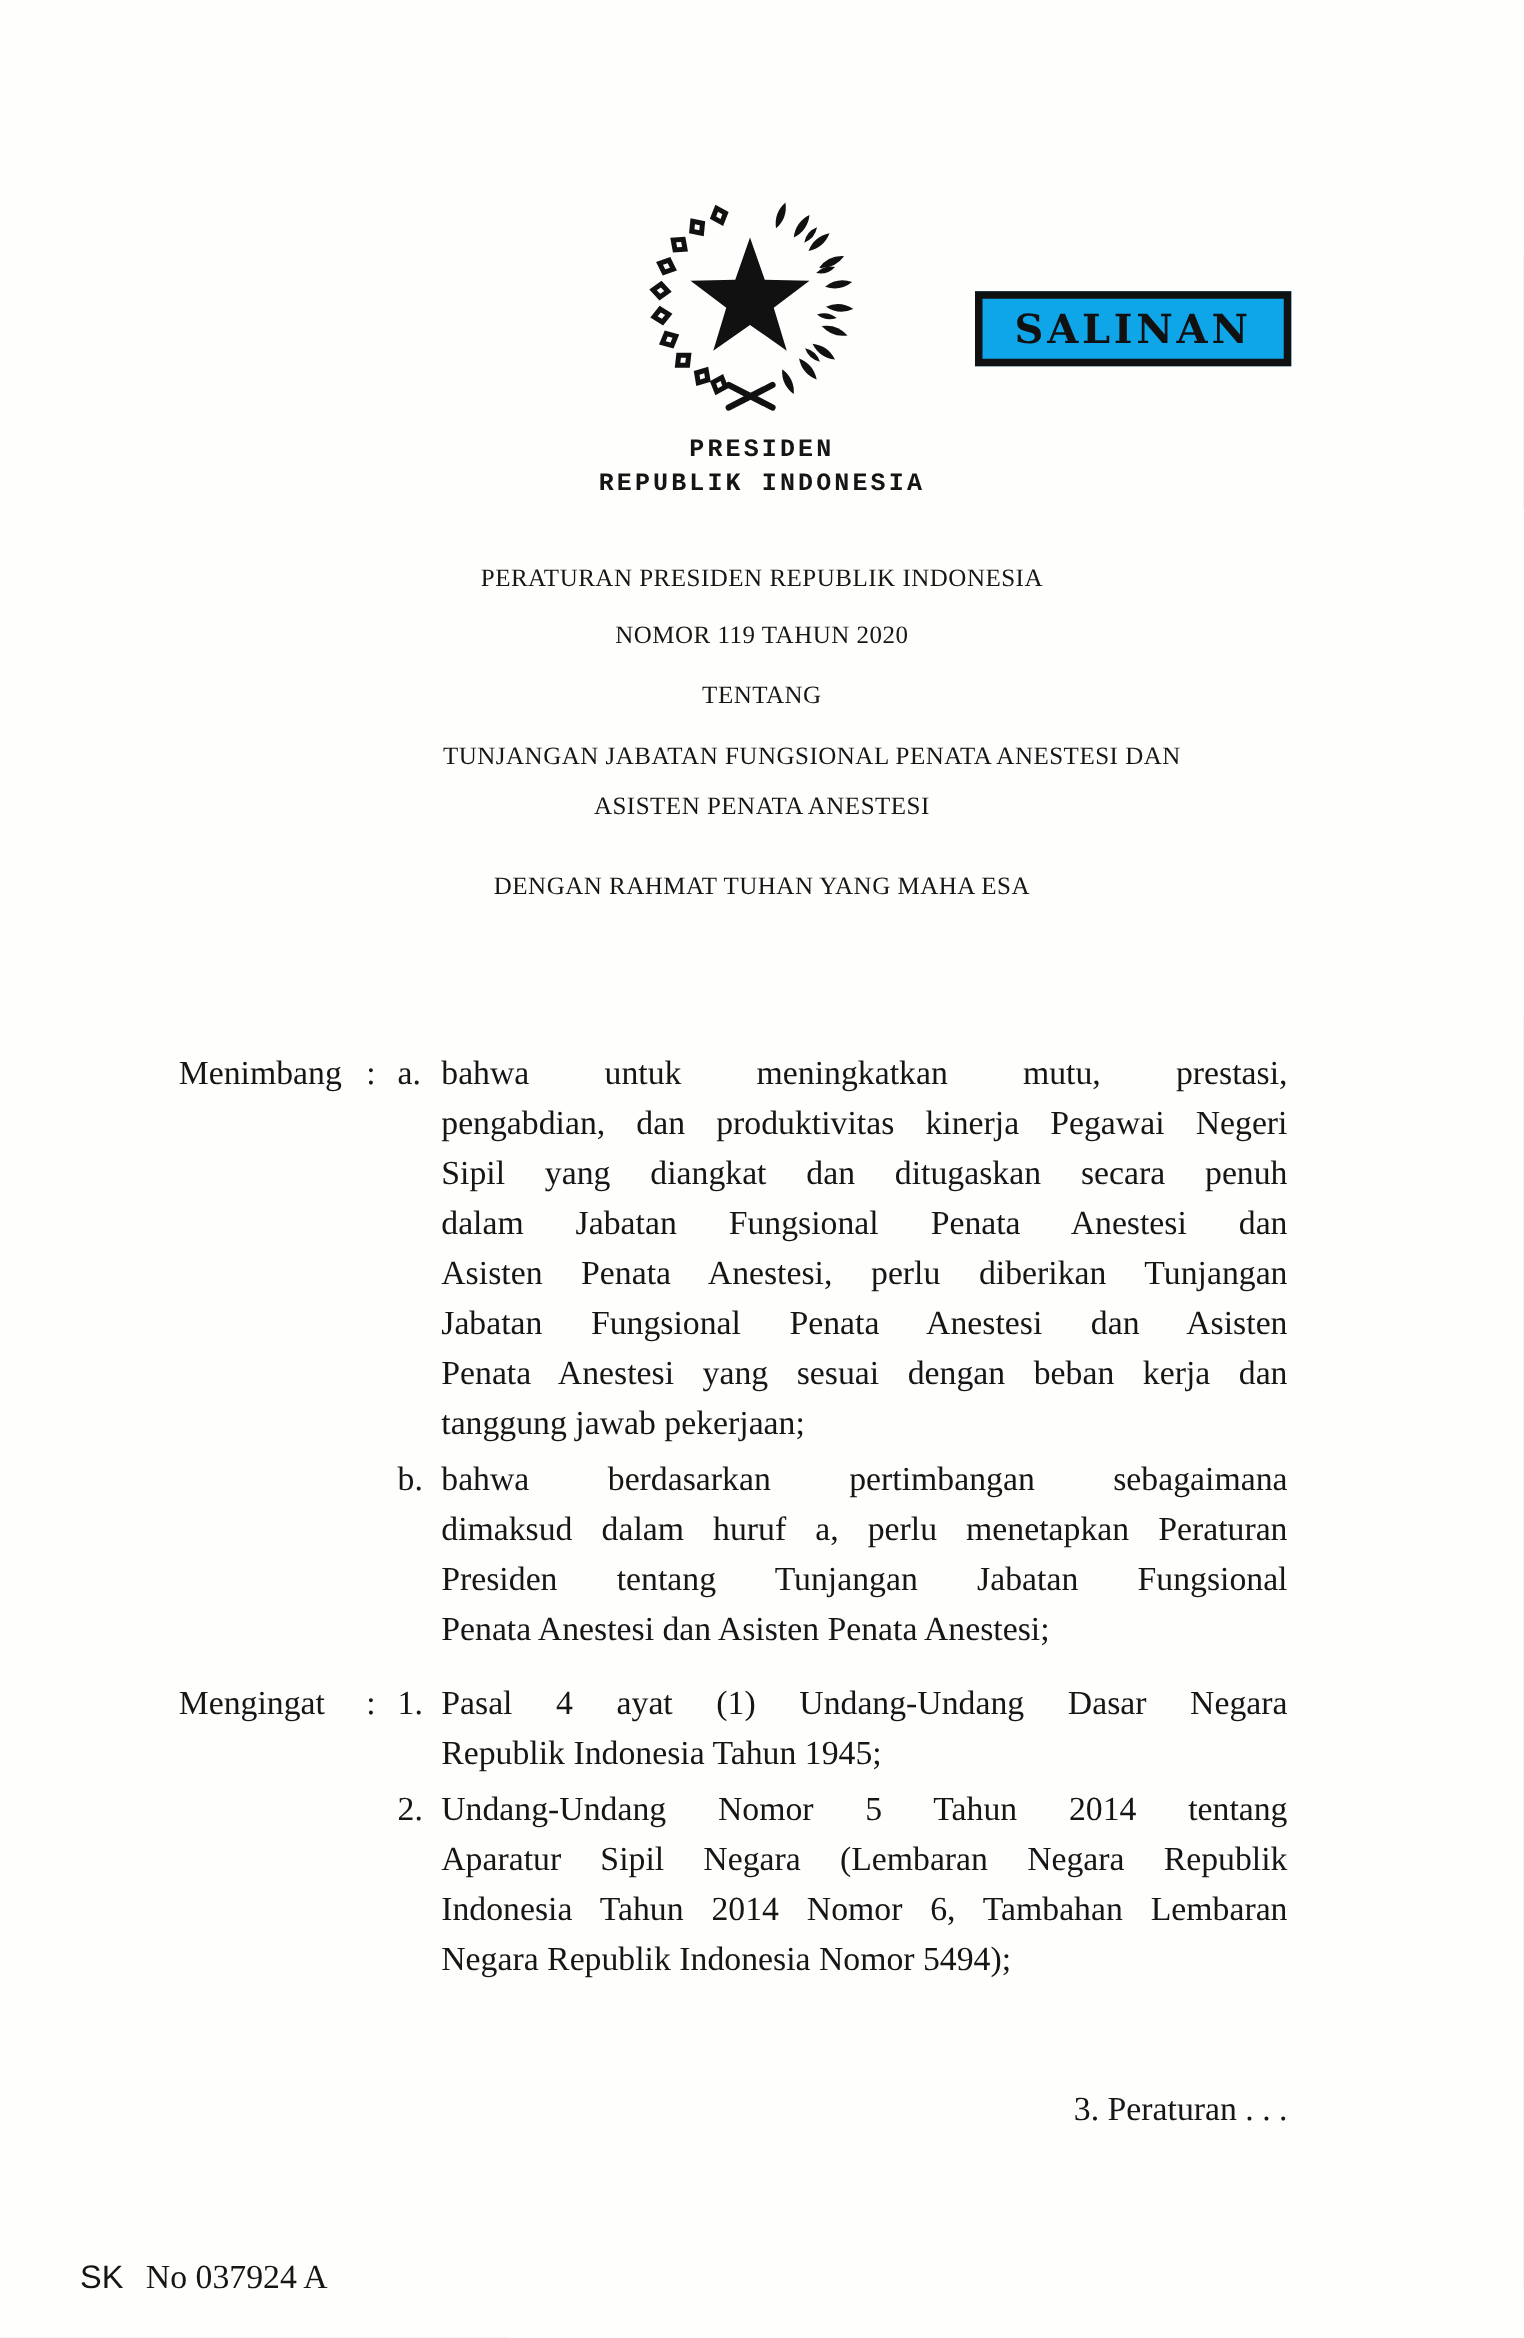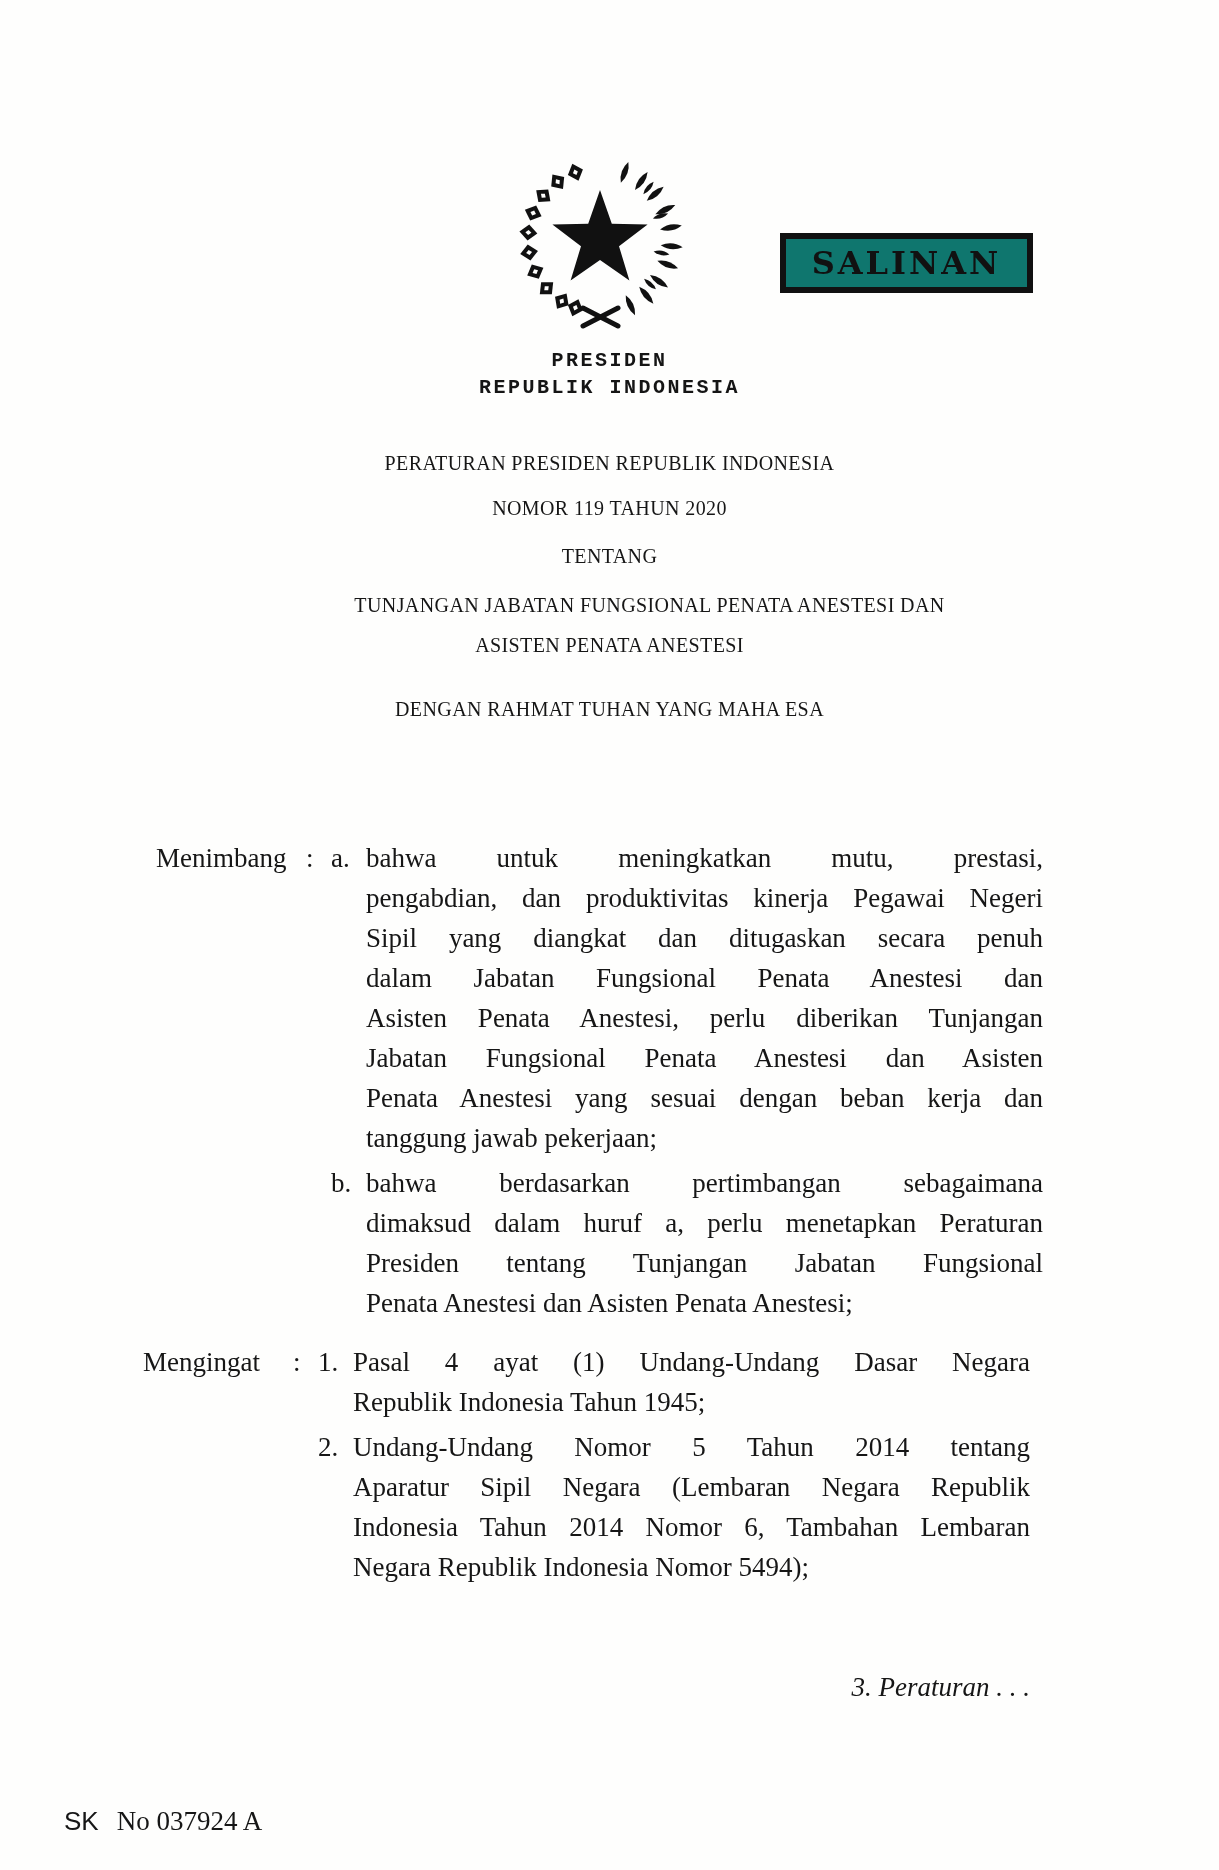--- a/index.html
+++ b/index.html
@@ -21,21 +21,21 @@
     font-weight:bold;font-size:20px;line-height:24px;letter-spacing:2.5px;
     color:#151515;
   }
   .lh1{top:349px;}
   .lh2{top:376px;}
   
   .stamp{
     position:absolute;left:780px;top:233px;width:253px;height:60px;
     border:6px solid #111;box-sizing:border-box;
     display:flex;align-items:center;justify-content:center;
-    background:#0f766e;
+    background:#0ea5e9;
   }
   .stamp span{
     font-family:"DejaVu Serif", serif;
     font-weight:bold;font-size:32px;letter-spacing:3px;color:#111;
   }
   
   .cline{
     position:absolute;left:0;width:1219px;text-align:center;
     font-size:20px;line-height:30px;letter-spacing:0.4px;color:#161616;
   }
@@ -45,35 +45,35 @@
   .t4{top:590px;margin-left:40px;}
   .t5{top:630px;}
   .t6{top:694px;}
   .t7{top:760px;}
   
   .section{
     position:absolute;left:143px;width:887px;
     display:flex;align-items:flex-start;
     font-size:27px;line-height:40px;color:#161616;
   }
-  .sec-menimbang{top:838px;margin-left:13px;}
+  .sec-menimbang{top:838px;}
   .sec-mengingat{top:1342px;}
   .sec-label{width:150px;flex:0 0 150px;}
   .sec-colon{width:25px;flex:0 0 25px;}
   .sec-items{flex:1;}
   .item{display:flex;align-items:flex-start;}
   .item + .item{margin-top:5px;}
   .marker{width:35px;flex:0 0 35px;}
   .lines{flex:1;min-width:0;}
   .tl{width:100%;}
   .j{text-align:justify;text-align-last:justify;}
   
   .catchword{
     position:absolute;top:1672px;right:189px;
-    font-size:27px;line-height:30px;color:#161616;font-style:italic;
+    font-size:27px;line-height:30px;color:#161616;
   }
   
   .footer{
     position:absolute;left:64px;top:1806px;
     font-size:27px;line-height:30px;color:#161616;
   }
   .footer .sk{font-family:"Liberation Sans", sans-serif;font-size:26px;}
   .footer .num{margin-left:18px;}
 </style>
 </head>

